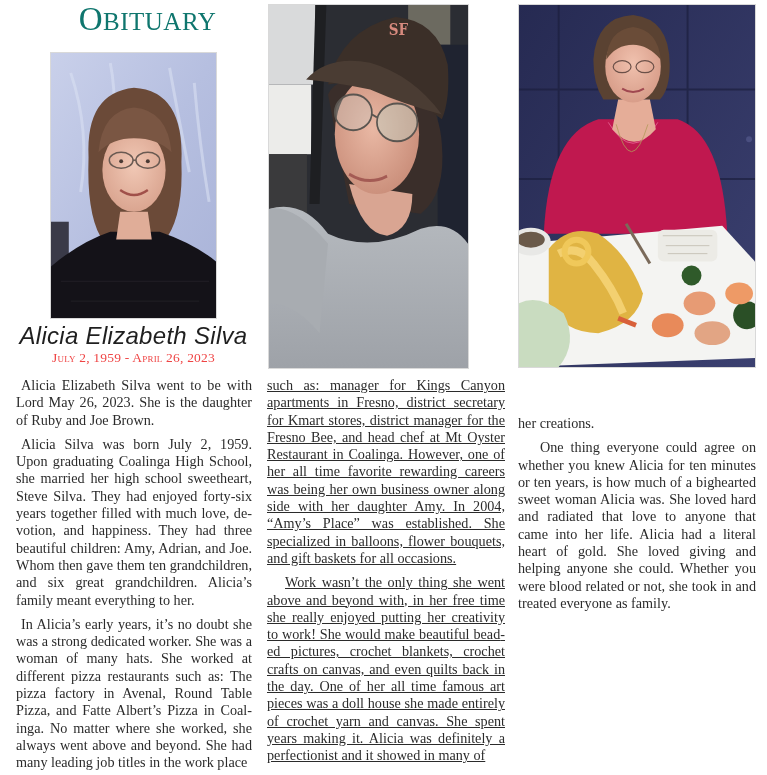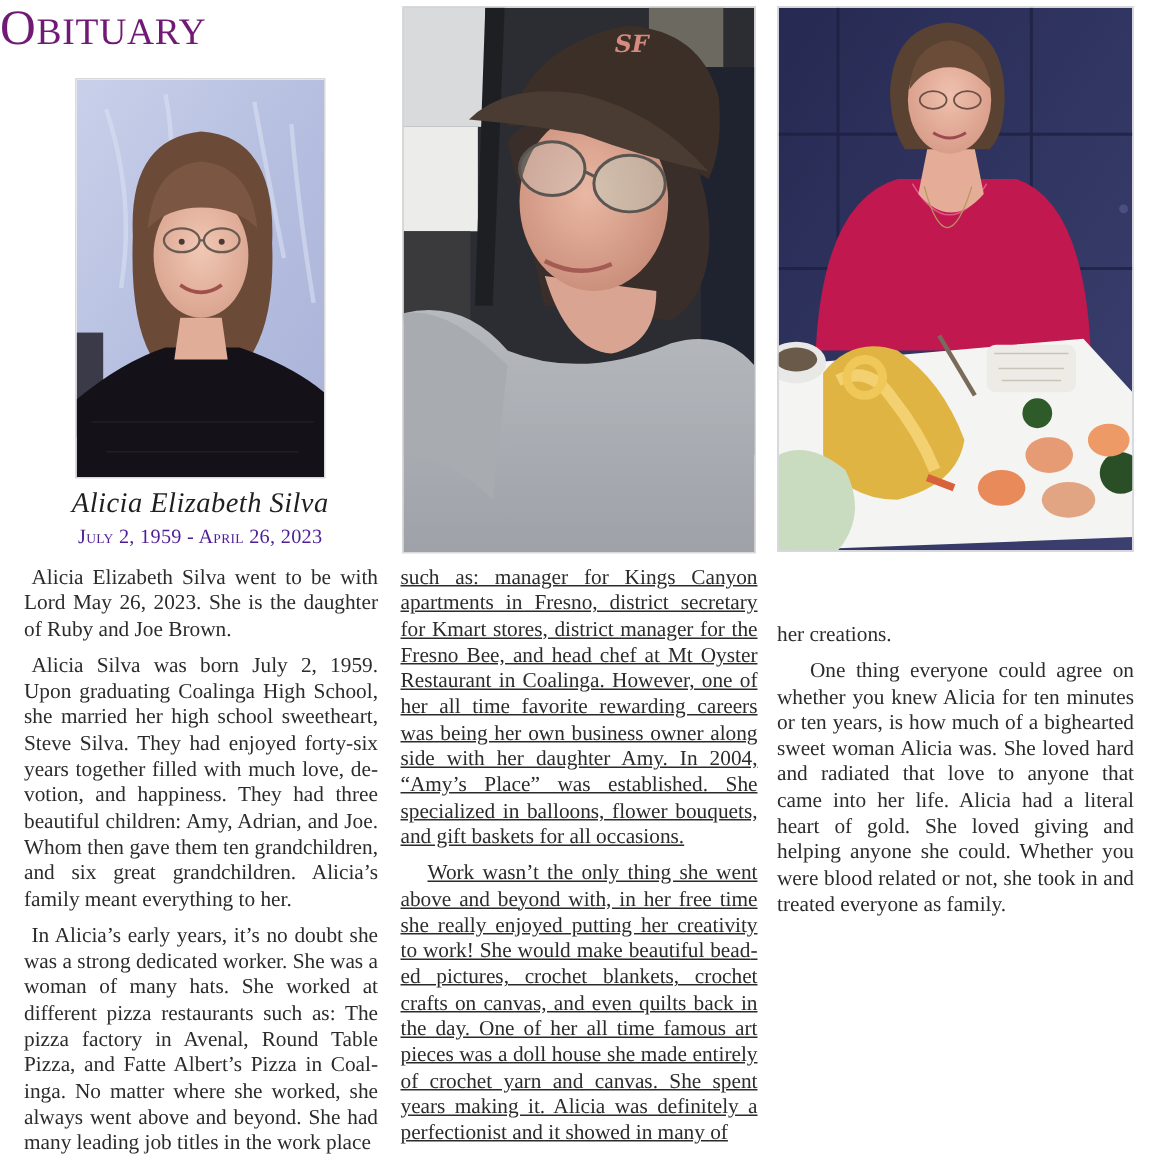--- a/index.html
+++ b/index.html
@@ -13,58 +13,59 @@
       position: relative;
       overflow: hidden;
       font-family: "Liberation Serif", "DejaVu Serif", serif;
       color: #2a2a2a;
     }
     .abs { position: absolute; }
 
     
     .masthead {
       left: 0; top: 2px; width: 295px;
+      text-align: center;
       font-family: "Liberation Serif", "DejaVu Serif", serif;
       font-size: 25px;
       letter-spacing: 0.5px;
-      color: #701a75;
+      color: #0f766e;
       font-variant: small-caps;
       line-height: 34px;
     }
     .masthead .big { font-size: 33px; }
 
     
     .photo {
       overflow: hidden;
       border: 1px solid #d9d9d9;
       box-sizing: border-box;
     }
     .photo svg { display: block; width: 100%; height: 100%; }
 
     .photo-1 { left: 50px; top: 52px; width: 167px; height: 267px; }
-    .photo-2 { left: 268px; top: 4px; width: 236px; height: 365px; font-style: italic; }
+    .photo-2 { left: 268px; top: 4px; width: 201px; height: 365px; }
     .photo-3 { left: 518px; top: 4px; width: 238px; height: 364px; }
 
     
     .name {
       left: 0; top: 325px; width: 267px;
       text-align: center;
-      font-family: Liberation Serif, serif;
+      font-family: Liberation Sans, sans-serif;
       font-style: italic;
-      font-size: 19px;
+      font-size: 24px;
       color: #1f1f1f;
       line-height: 22px;
       letter-spacing: 0.3px;
     }
     .dates {
       left: 0; top: 350px; width: 267px;
       text-align: center;
       font-size: 13.5px;
       font-variant: small-caps;
-      color: #4c1d95;
+      color: #ef4444;
       line-height: 16px;
       letter-spacing: 0.2px;
     }
 
     
     .col {
       font-size: 14.2px;
       line-height: 17.3px;
       text-align: justify;
       hyphens: manual;

